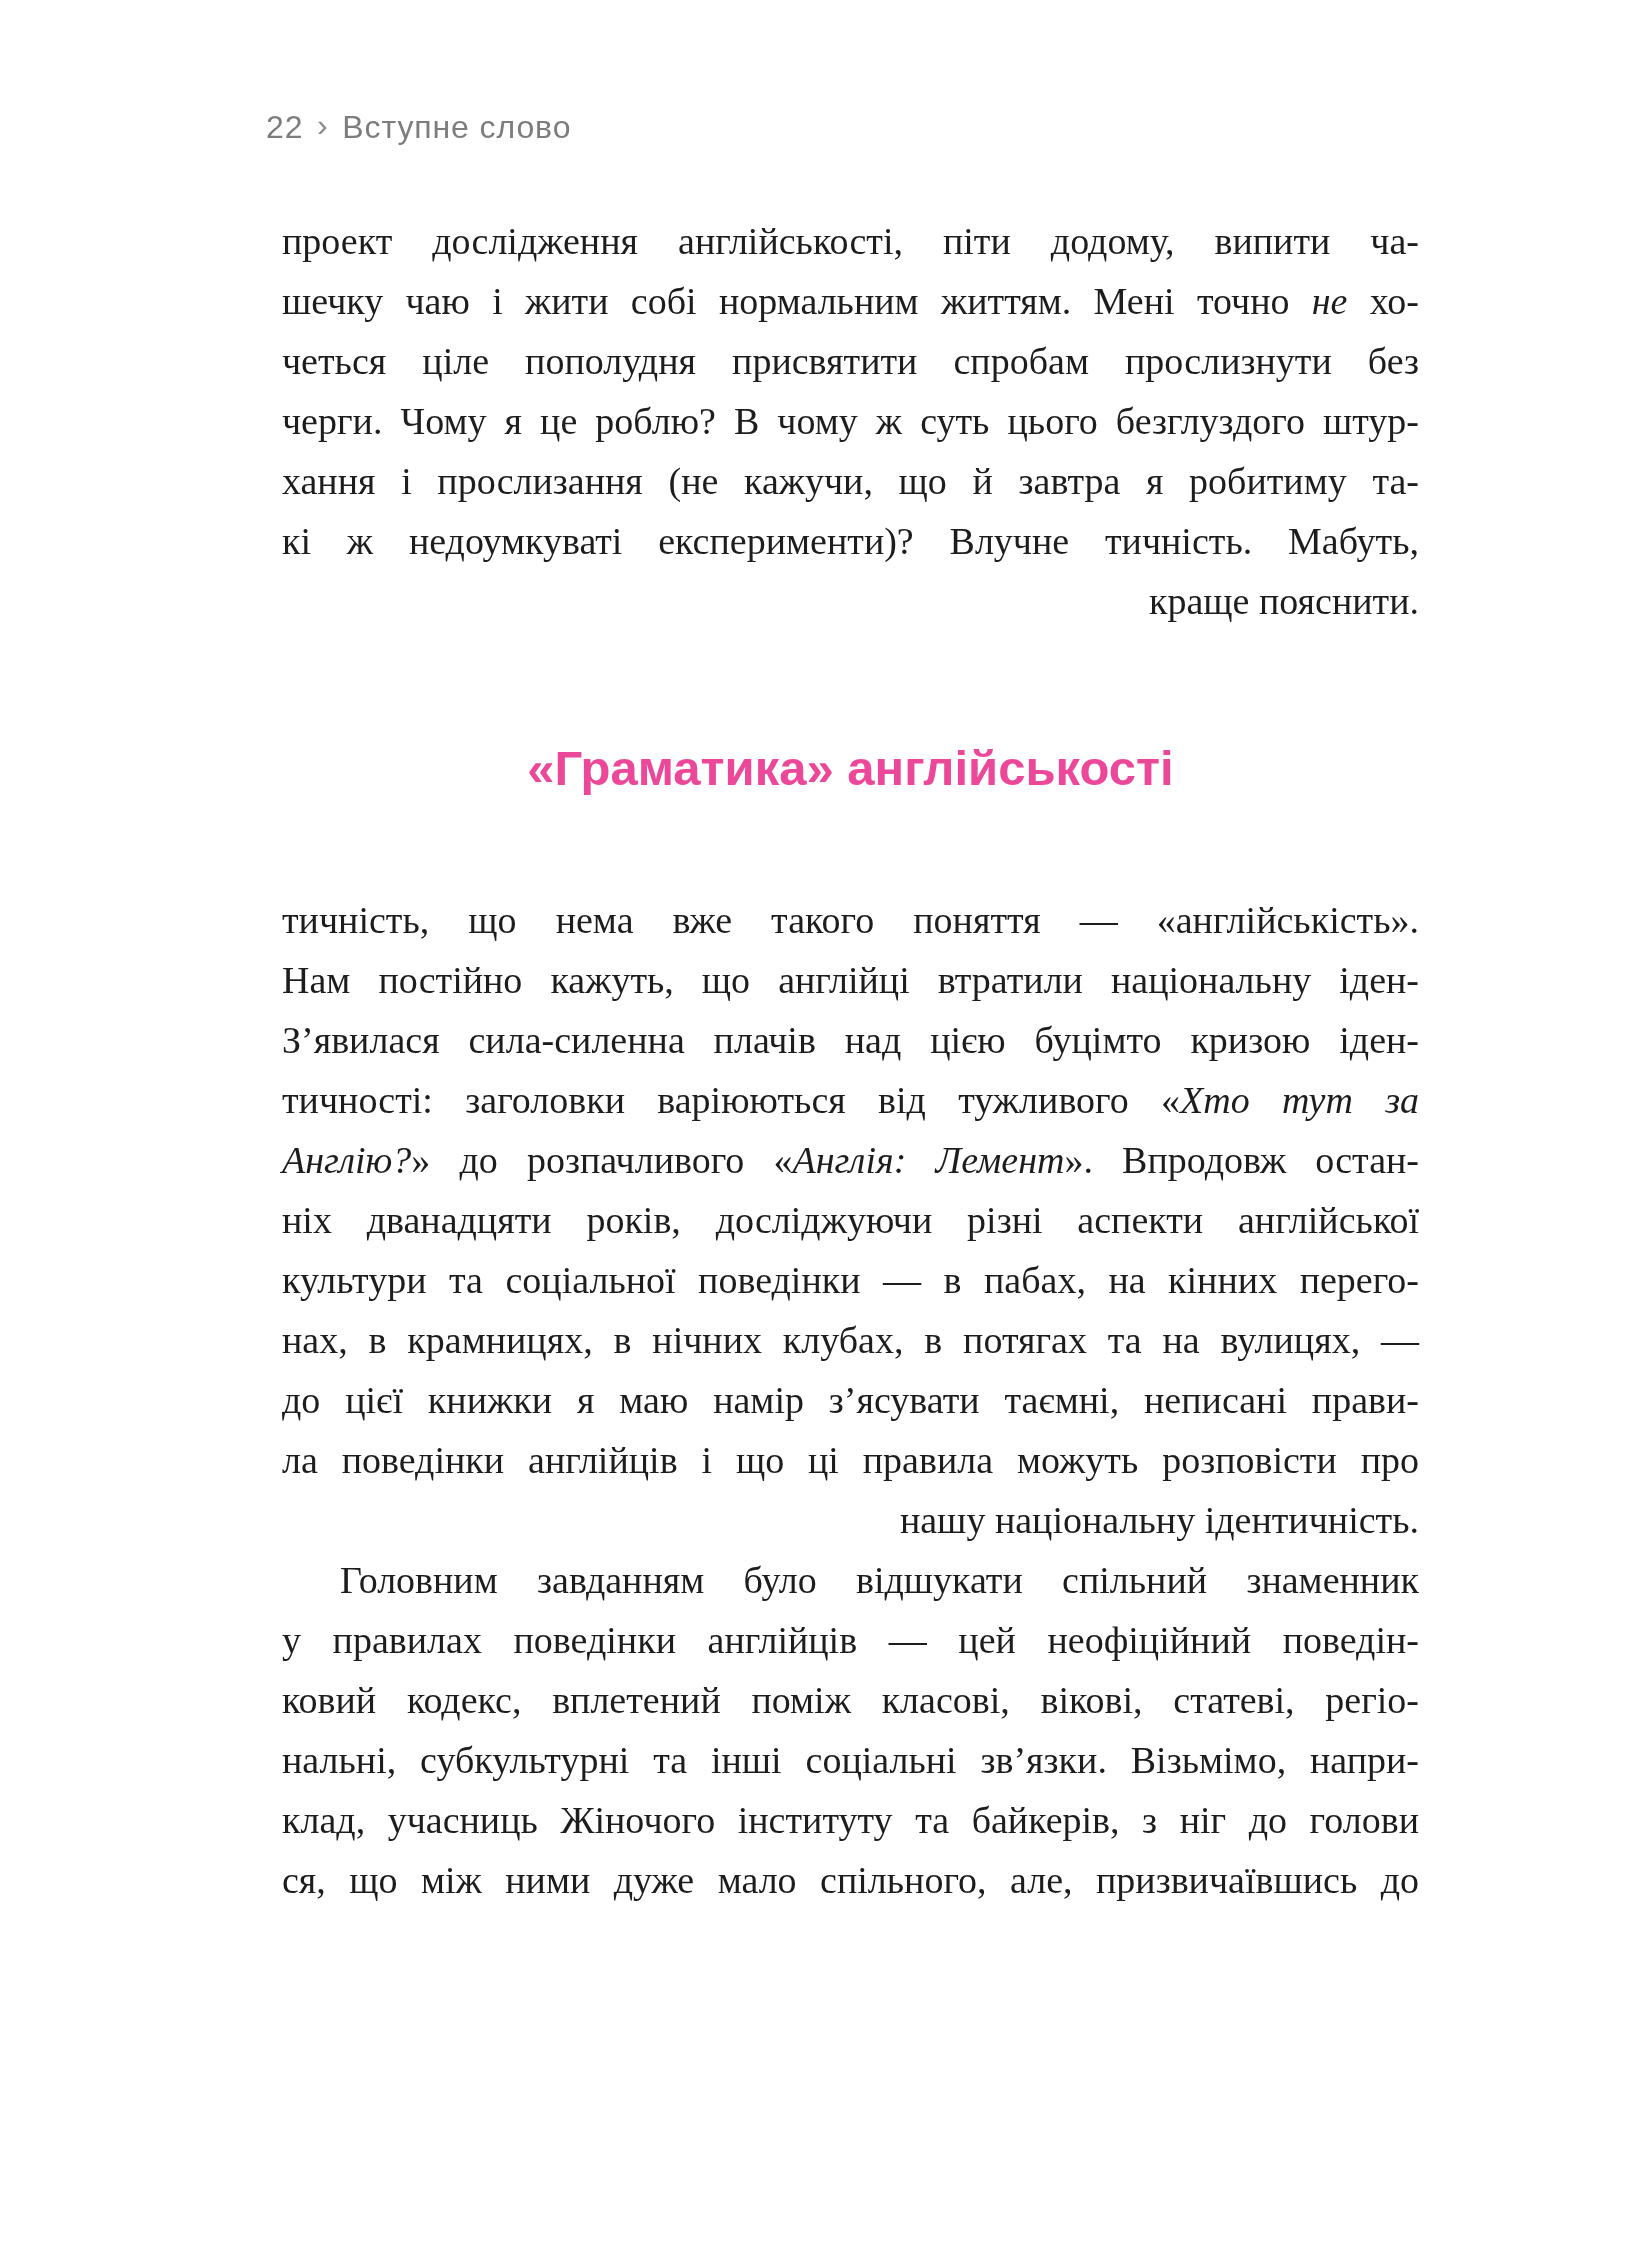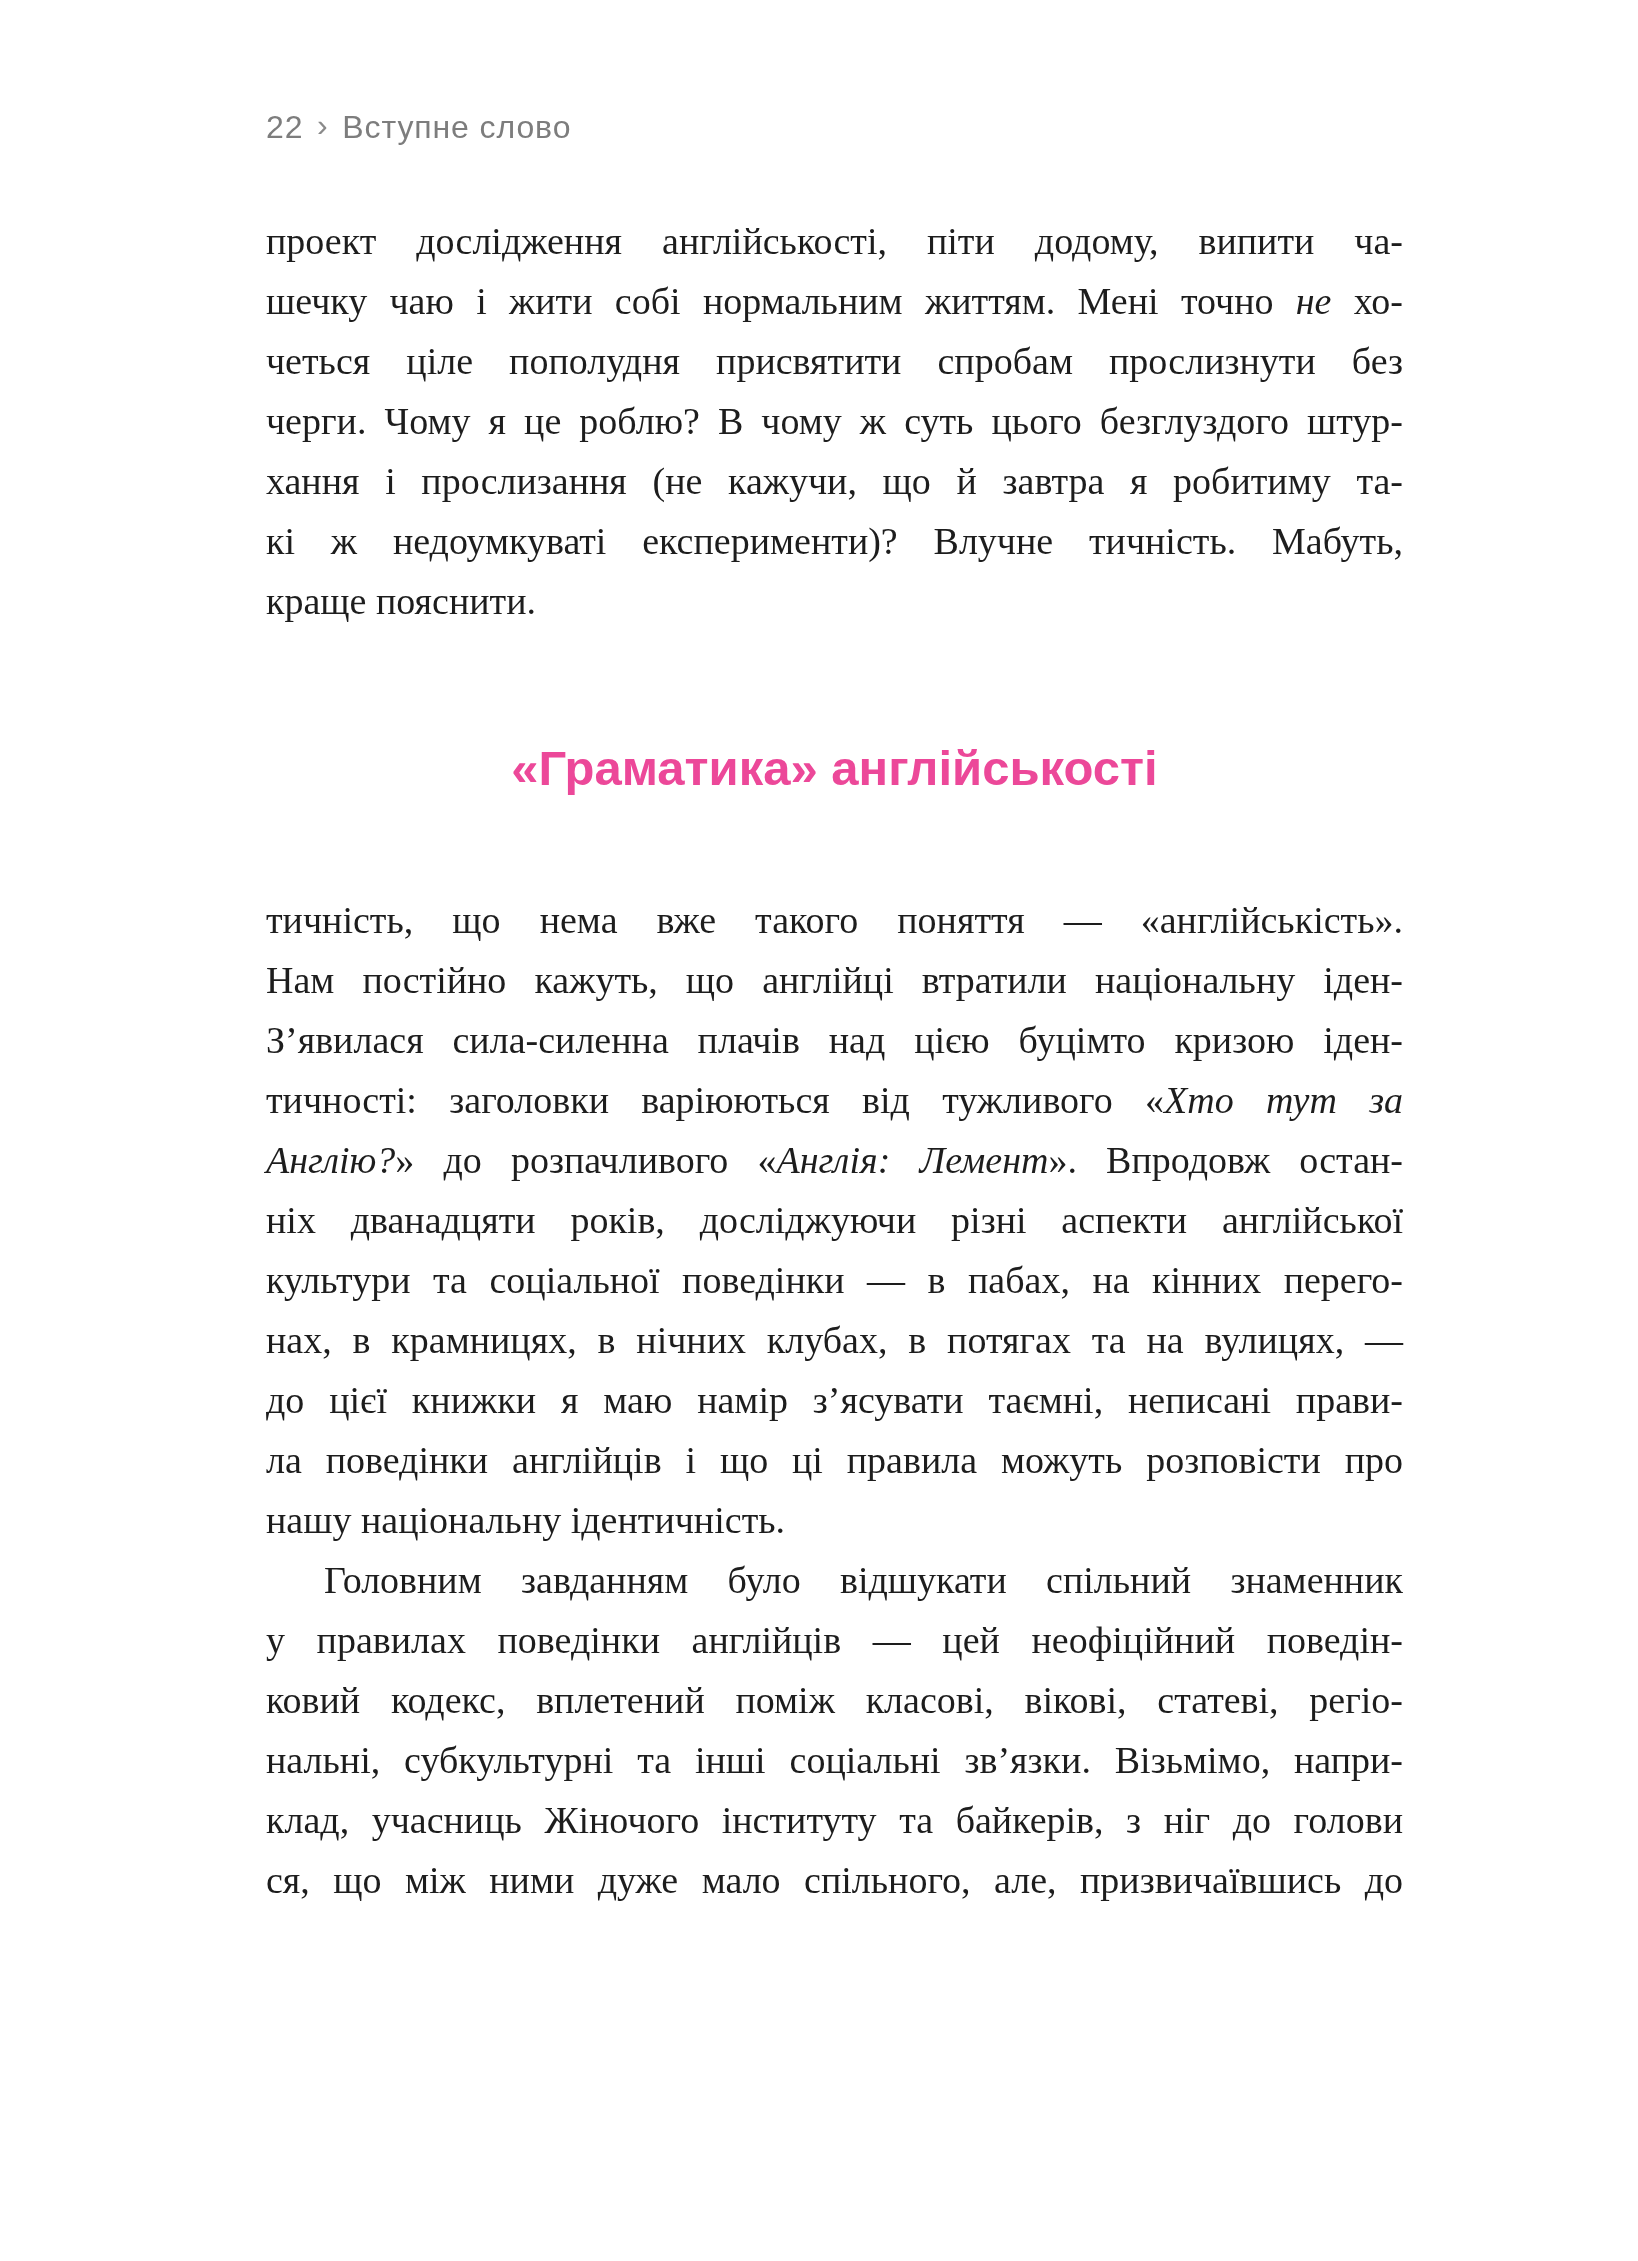--- a/index.html
+++ b/index.html
@@ -28,31 +28,31 @@
     white-space: nowrap;
   }
   .running-header .sep {
     display: inline-block;
     margin: 0 13.7px;
     color: #8a8a8a;
     transform: translateY(-1.7px);
   }
   .content {
     position: absolute;
-    left: 266px;
+    left: 282px;
     top: 211px;
     width: 1137px;
     font-family: "Liberation Serif", serif;
     font-size: 38px;
     line-height: 60px;
     color: #1d1d1d;
   }
   .para { margin: 0; }
   .line {
-    text-align: left;
+    text-align: right;
     min-height: 60px;
   }
   .line.just {
     text-align: justify;
     text-align-last: justify;
     text-justify: inter-word;
   }
   .para.indent .line:first-child {
     text-indent: 58px;
   }

